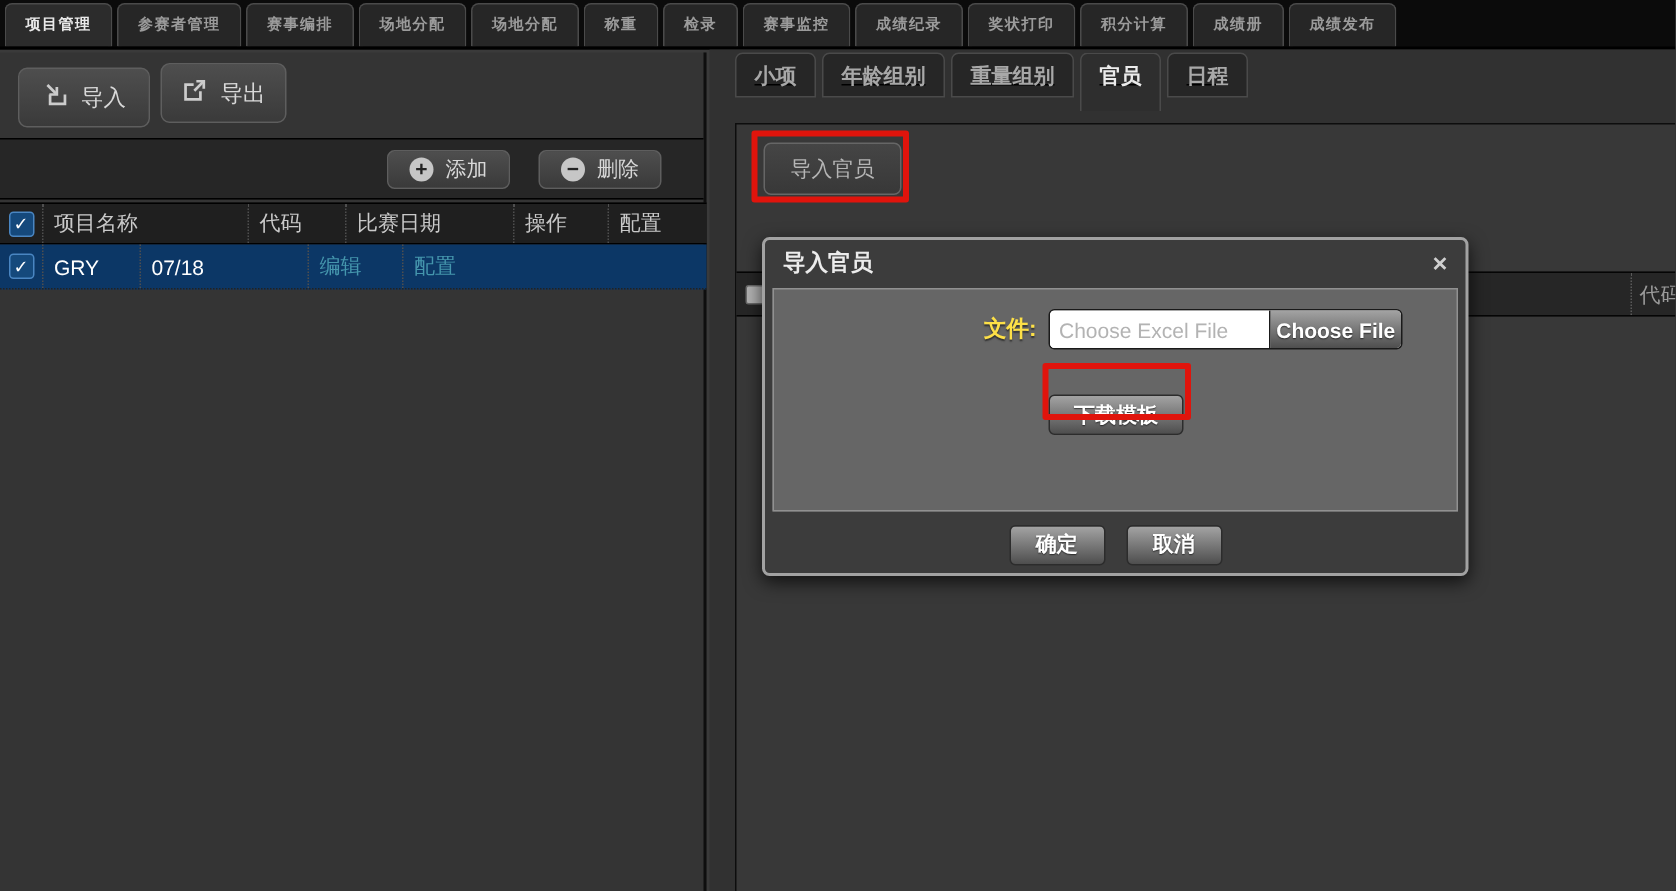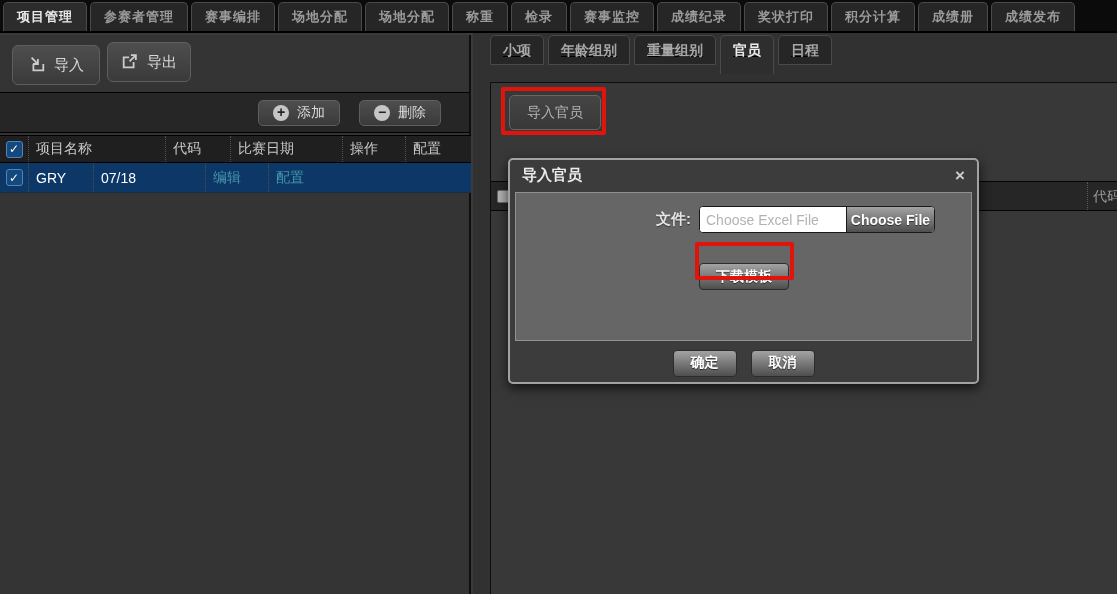--- a/index.html
+++ b/index.html
@@ -2,21 +2,21 @@
 <html><head>
 <meta charset="utf-8">
 <style>
   * { margin:0; padding:0; box-sizing:border-box; }
   html,body { width:1117px; height:594px; overflow:hidden; }
   body { font-family:"Liberation Sans","DejaVu Sans",sans-serif; background:#3a3a3a; position:relative; }
   .screen { position:absolute; inset:0; width:1117px; height:594px; background:#3a3a3a; overflow:hidden; }
 
   
   .topnav { position:absolute; left:0; top:0; width:1117px; height:33px; background:#0b0b0b; border-bottom:2px solid #000; display:flex; align-items:flex-end; padding-left:3px; overflow:hidden; white-space:nowrap; }
-  .nav-tab { flex:0 0 auto; height:29px; line-height:27px; margin-right:3px; padding:0 13px; background:#262626; border:1px solid #4a4a4a; border-bottom:none; border-radius:5px 5px 0 0; color:#9b9b9b; font-size:13px; font-weight:bold; letter-spacing:1px; cursor:pointer; }
+  .nav-tab { flex:0 0 auto; height:29px; line-height:27px; margin-right:3px; padding:0 13px; background:#262626; border:1px solid #4a4a4a; border-bottom:none; border-radius:5px 5px 0 0; color:#9b9b9b; font-size:10px; font-weight:bold; letter-spacing:1px; cursor:pointer; }
   .nav-tab.active { color:#e9e9e9; background:#2c2c2c; }
 
   
   .left-panel { position:absolute; left:0; top:35px; width:471px; height:559px; background:#343434; border-right:2px solid #0e0e0e; }
   .btn-dark { display:inline-flex; align-items:center; justify-content:center; gap:8px; background:linear-gradient(#4e4e4e,#3a3a3a); border:1px solid #5e5e5e; border-radius:6px; color:#d8d8d8; font-size:15px; cursor:pointer; }
   .imp-btn { position:absolute; left:12px; top:10px; width:88px; height:40px; }
   .exp-btn { position:absolute; left:107px; top:7px; width:84px; height:40px; }
   .toolbar { position:absolute; left:0; top:57px; width:100%; height:41px; background:#262626; border-top:1px solid #000; border-bottom:1px solid #000; display:flex; align-items:center; justify-content:flex-end; gap:19px; padding-right:28px; }
   .btn-small { height:26px; padding:0 14px; font-size:14px; border-radius:5px; }
   .circle-ico { display:inline-block; width:16px; height:16px; border-radius:50%; background:#c6c6c6; color:#222; font-size:14px; font-weight:bold; line-height:15px; text-align:center; }
@@ -43,21 +43,21 @@
   .bg-strip { position:absolute; left:0; right:0; top:98px; height:30px; background:#262626; border-top:1px solid #050505; border-bottom:1px solid #050505; z-index:1; }
   .cb-gray { position:absolute; left:6px; top:8px; width:13px; height:13px; background:#b2b2b2; border:1px solid #6a6a6a; border-radius:2px; cursor:pointer; }
   .code-col { position:absolute; left:596px; top:0; height:28px; line-height:28px; border-left:1px dotted #5a5a5a; padding-left:5px; color:#9a9a9a; font-size:14px; white-space:nowrap; }
 
   
   .modal { position:absolute; left:508px; top:158px; width:471px; height:226px; background:#3c3c3c; border:2px solid #a2a2a2; border-radius:5px; box-shadow:0 4px 12px rgba(0,0,0,.7); z-index:5; }
   .m-title { height:30px; display:flex; align-items:center; padding:0 12px; color:#ececec; font-size:15px; font-weight:bold; }
   .m-close { margin-left:auto; color:#cfcfcf; font-size:17px; font-weight:bold; cursor:pointer; line-height:1; }
   .m-body { margin:2px 5px 0 5px; height:149px; background:#666; border:1px solid #919191; position:relative; }
   .file-row { position:absolute; left:0; top:13px; width:100%; display:flex; align-items:center; }
-  .file-label { width:175px; text-align:right; color:#e5e5e5; font-size:15px; font-weight:bold; text-shadow:0 1px 1px #333; }
+  .file-label { width:175px; text-align:right; color:#fde047; font-size:15px; font-weight:bold; text-shadow:0 1px 1px #333; }
   .file-group { margin-left:8px; width:236px; height:27px; display:flex; border:1px solid #1a1a1a; border-radius:4px; overflow:hidden; background:#fff; }
   .file-input { width:146px; height:100%; border:none; outline:none; padding:0 6px; font-size:14px; color:#0c4a6e; font-family:"Liberation Sans","DejaVu Sans",sans-serif; }
   .file-input::placeholder { color:#b3b3b3; }
   .btn-gray { background:linear-gradient(#a3a3a3,#4e4e4e); border:1px solid #2c2c2c; color:#fff; font-size:14px; font-weight:bold; text-shadow:0 1px 1px rgba(0,0,0,.6); cursor:pointer; font-family:"Liberation Sans","DejaVu Sans",sans-serif; }
   .choose-btn { width:90px; height:100%; border:none; border-left:1px solid #1a1a1a; border-radius:0; }
   .dl-btn { position:absolute; left:183px; top:54px; width:90px; height:27px; border-radius:4px;margin-top:16px; }
   .m-footer { height:44px; display:flex; align-items:center; justify-content:center; gap:14px; }
   .foot-btn { width:64px; height:27px; border-radius:4px; }
 
   

